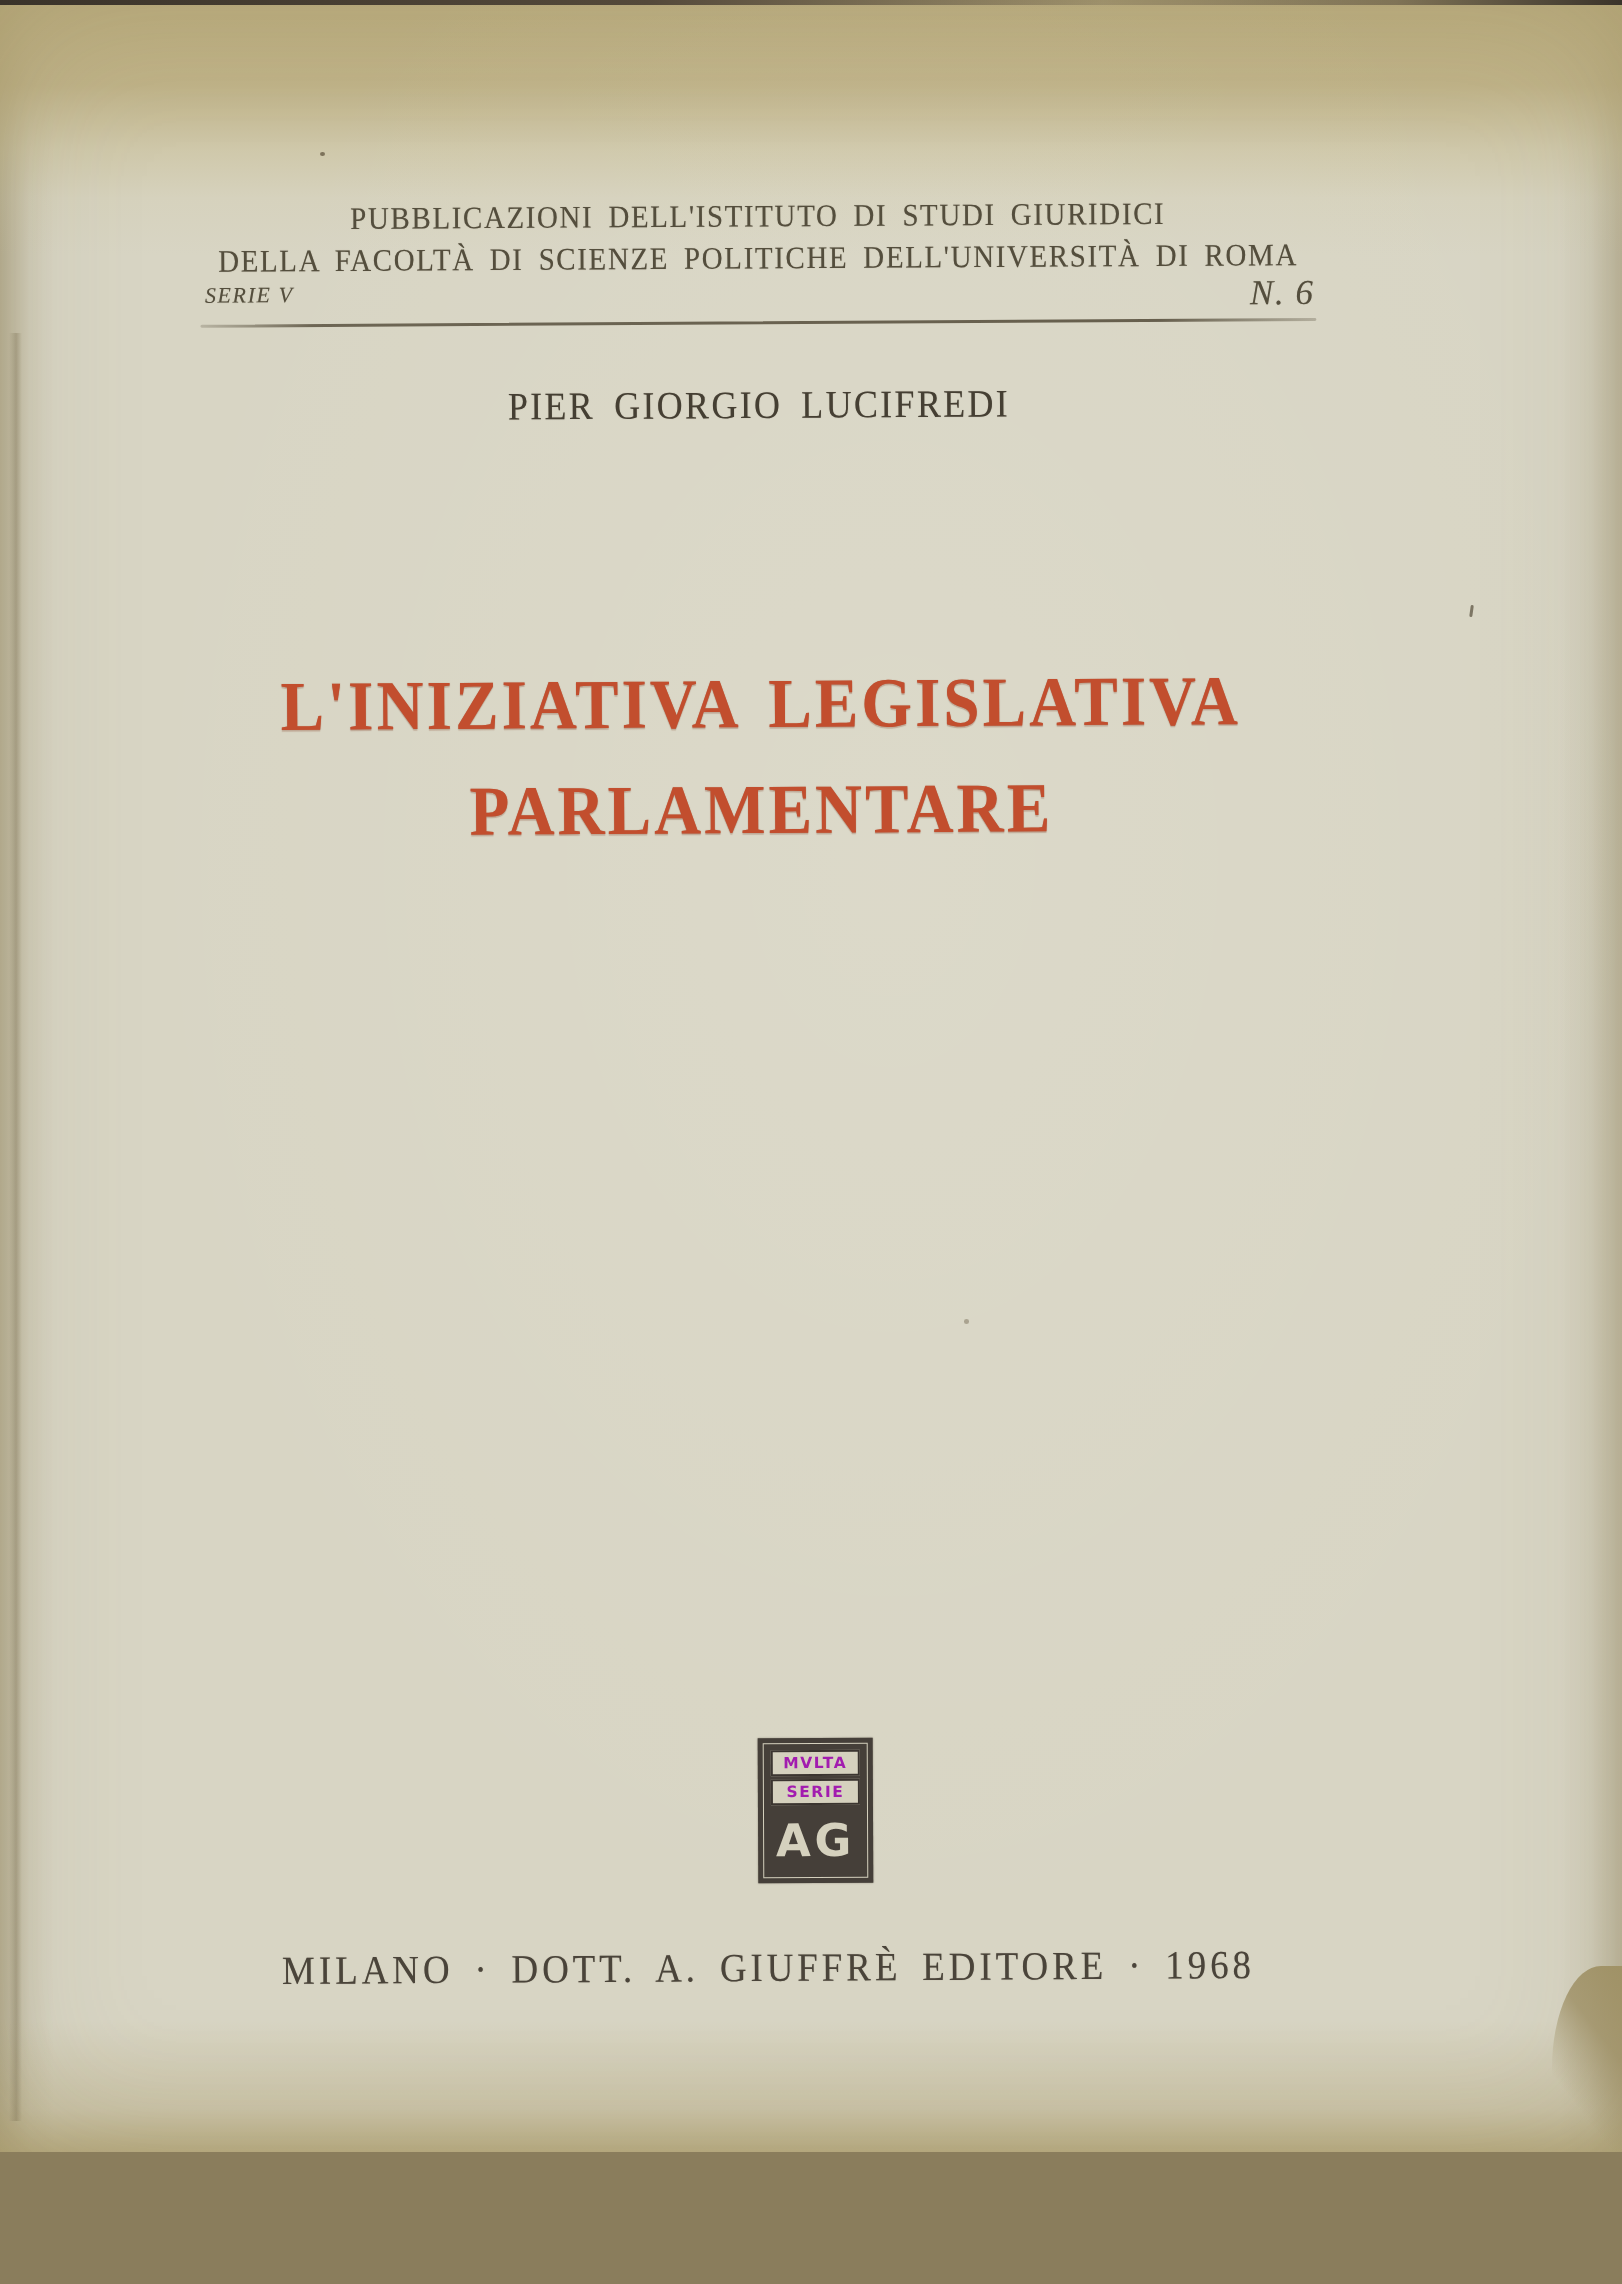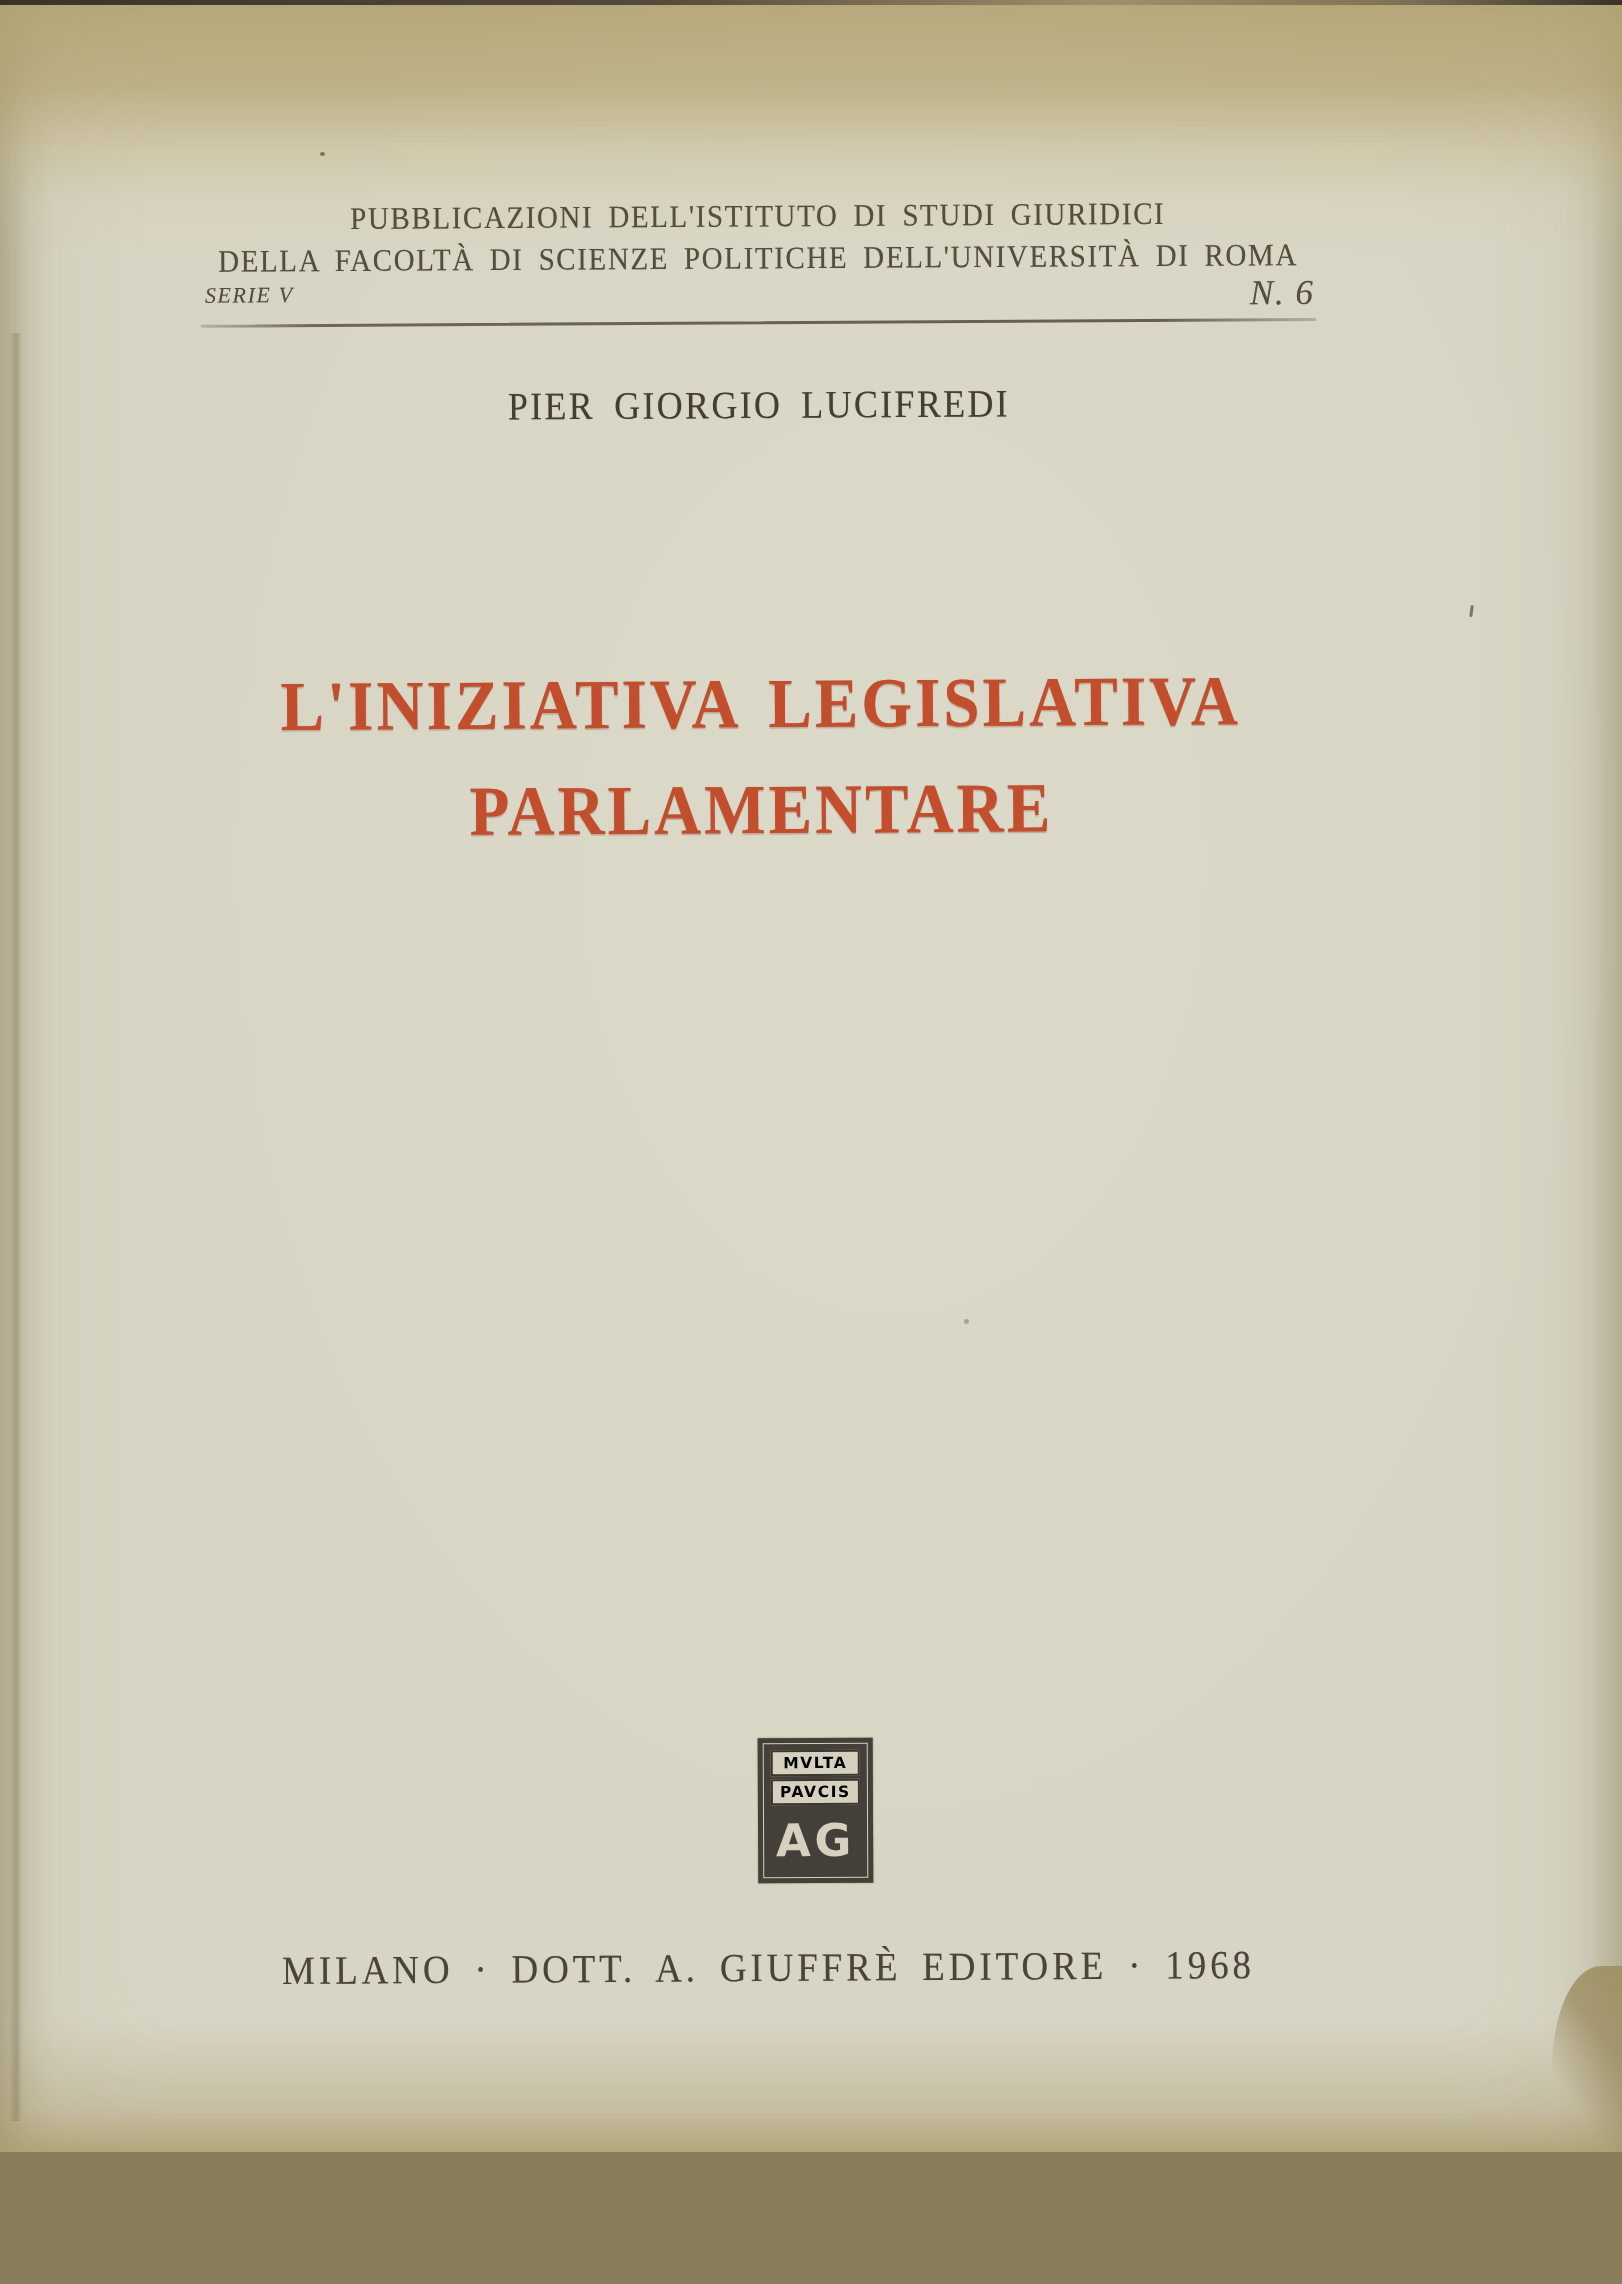--- a/index.html
+++ b/index.html
@@ -121,21 +121,21 @@
     display: flex; flex-direction: column; align-items: stretch;
   }
   .logo-bar {
     box-sizing: border-box;
     background: #d5d1be;
     border: 2.3px solid #3b3530;
     height: 26px; margin-bottom: 3.1px;
     display: flex; align-items: center; justify-content: center;
     font-family: "DejaVu Sans", sans-serif;
     font-weight: bold; font-size: 15.5px; letter-spacing: 1.6px;
-    color: #000000;
+    color: #a21caf;
   }
   .logo-monogram {
     flex: 1; display: flex; align-items: center; justify-content: center;
     font-family: "DejaVu Sans", sans-serif;
     font-weight: bold; font-size: 45px; letter-spacing: 3.9px;
     color: #d5d1be; padding-top: 1.6px;
   }
 
   .imprint-line {
     font-size: 37px; letter-spacing: 3.9px; word-spacing: 7.8px;
@@ -180,21 +180,21 @@
       <div class="center-line title-line">L'INIZIATIVA LEGISLATIVA</div>
     </div>
 
     <div class="block" style="top:769px; height:78px;">
       <div class="center-line title-line">PARLAMENTARE</div>
     </div>
 
     <div class="logo">
       <div class="logo-inner">
         <div class="logo-bar">MVLTA</div>
-        <div class="logo-bar">PAVCIS</div>
+        <div class="logo-bar">SERIE</div>
         <div class="logo-monogram">AG</div>
       </div>
     </div>
 
     <div class="block" style="top:1944px; height:47px;">
       <div class="center-line imprint-line">MILANO · DOTT. A. GIUFFRÈ EDITORE · 1968</div>
     </div>
 
   </div>
 </div>

